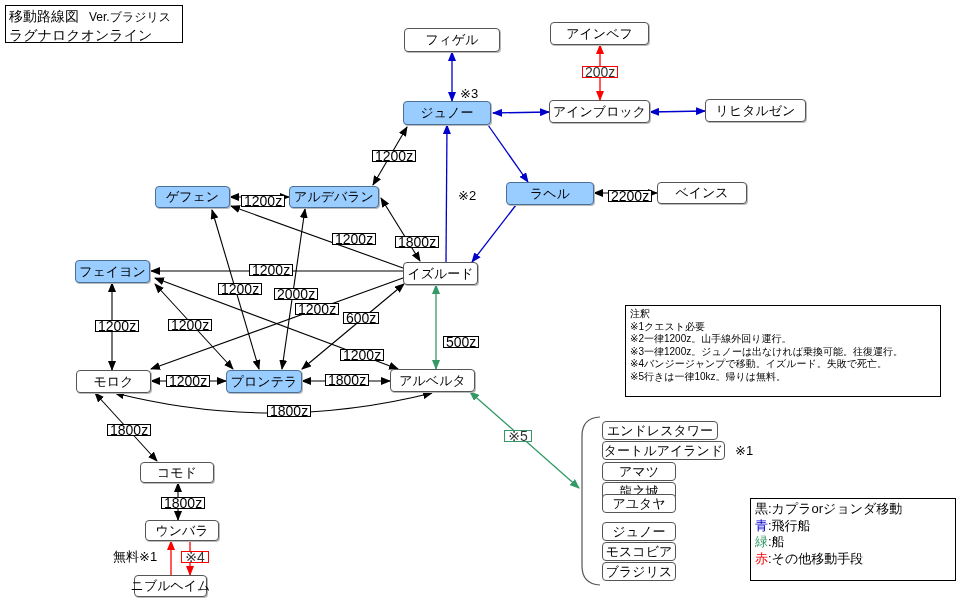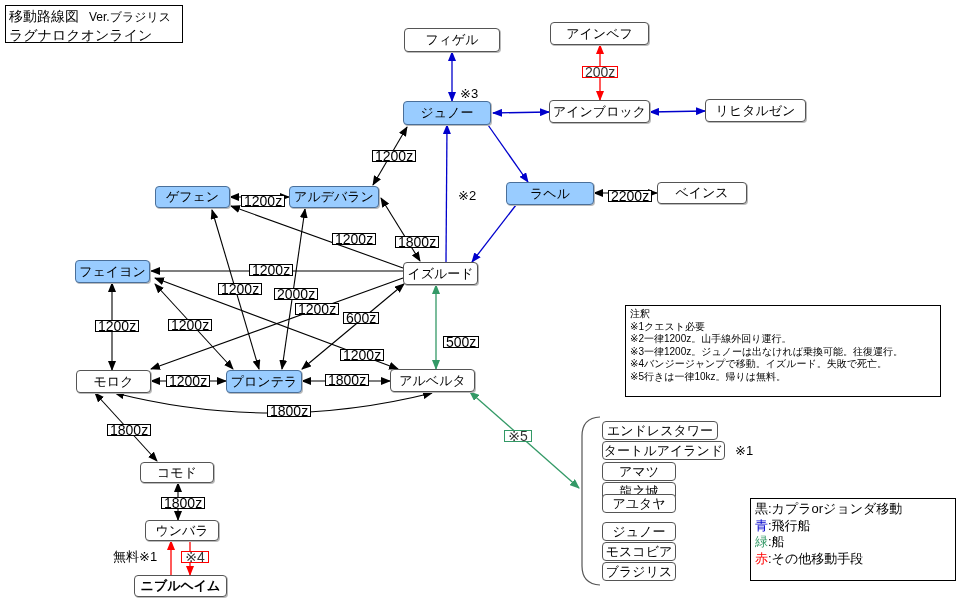--- a/index.html
+++ b/index.html
@@ -94,21 +94,21 @@
 <div class="node hub" style="left:289px;top:186px;width:90px;height:22px;">アルデバラン</div>
 <div class="node hub" style="left:506px;top:182px;width:88px;height:23px;">ラヘル</div>
 <div class="node" style="left:657px;top:182px;width:90px;height:22px;">ベインス</div>
 <div class="node hub" style="left:75px;top:260px;width:75px;height:23px;">フェイヨン</div>
 <div class="node" style="left:403px;top:262px;width:75px;height:23px;">イズルード</div>
 <div class="node" style="left:76px;top:370px;width:75px;height:23px;">モロク</div>
 <div class="node hub" style="left:226px;top:370px;width:76px;height:23px;">プロンテラ</div>
 <div class="node" style="left:390px;top:369px;width:85px;height:23px;">アルベルタ</div>
 <div class="node" style="left:140px;top:462px;width:74px;height:21px;">コモド</div>
 <div class="node" style="left:145px;top:520px;width:74px;height:21px;">ウンバラ</div>
-<div class="node" style="left:134px;top:575px;width:93px;height:22px;font-weight:bold;">ニブルヘイム</div>
+<div class="node" style="left:134px;top:575px;width:73px;height:22px;">ニブルヘイム</div>
 
 <div class="island" style="top:421px;width:116px;">エンドレスタワー</div>
 <div class="island" style="top:441px;width:123px;">タートルアイランド</div>
 <div class="island" style="top:462px;width:74px;">アマツ</div>
 <div class="island" style="top:482px;width:74px;">龍之城</div>
 <div class="island" style="top:494px;width:74px;">アユタヤ</div>
 <div class="island" style="top:522px;width:74px;">ジュノー</div>
 <div class="island" style="top:542px;width:74px;">モスコビア</div>
 <div class="island" style="top:562px;width:74px;">ブラジリス</div>
 <div class="mark" style="left:735px;top:443px;">※1</div>

